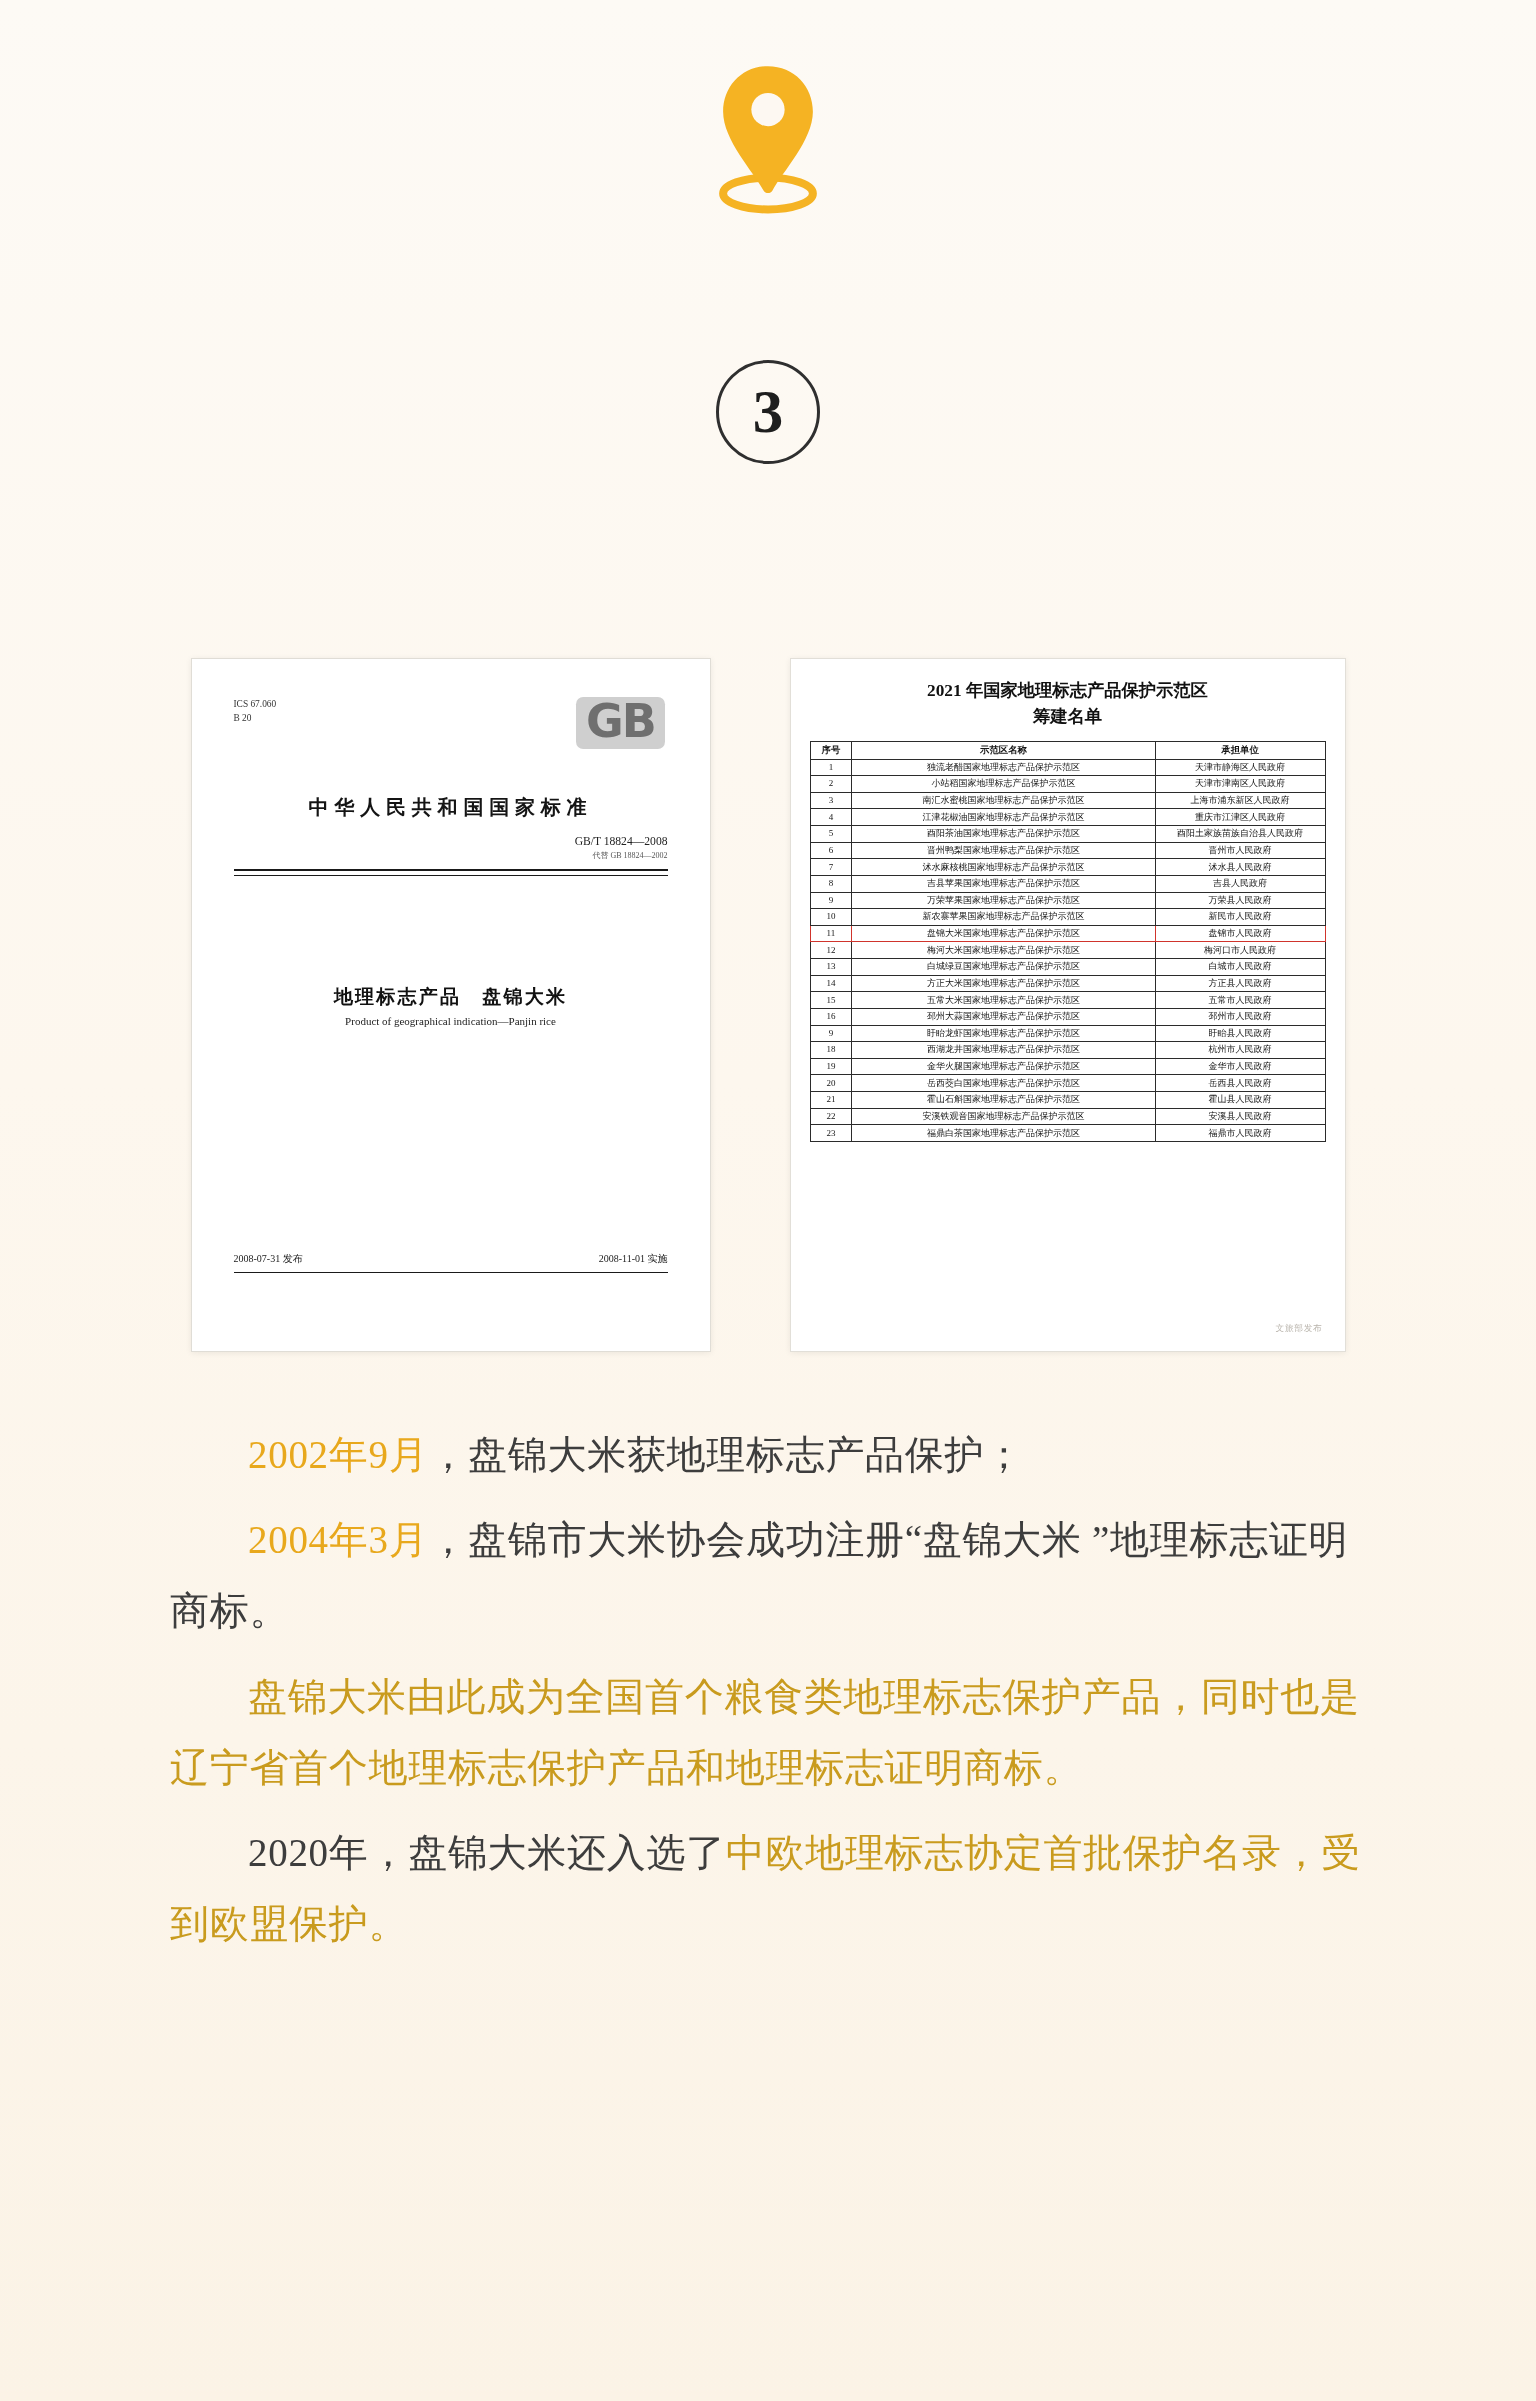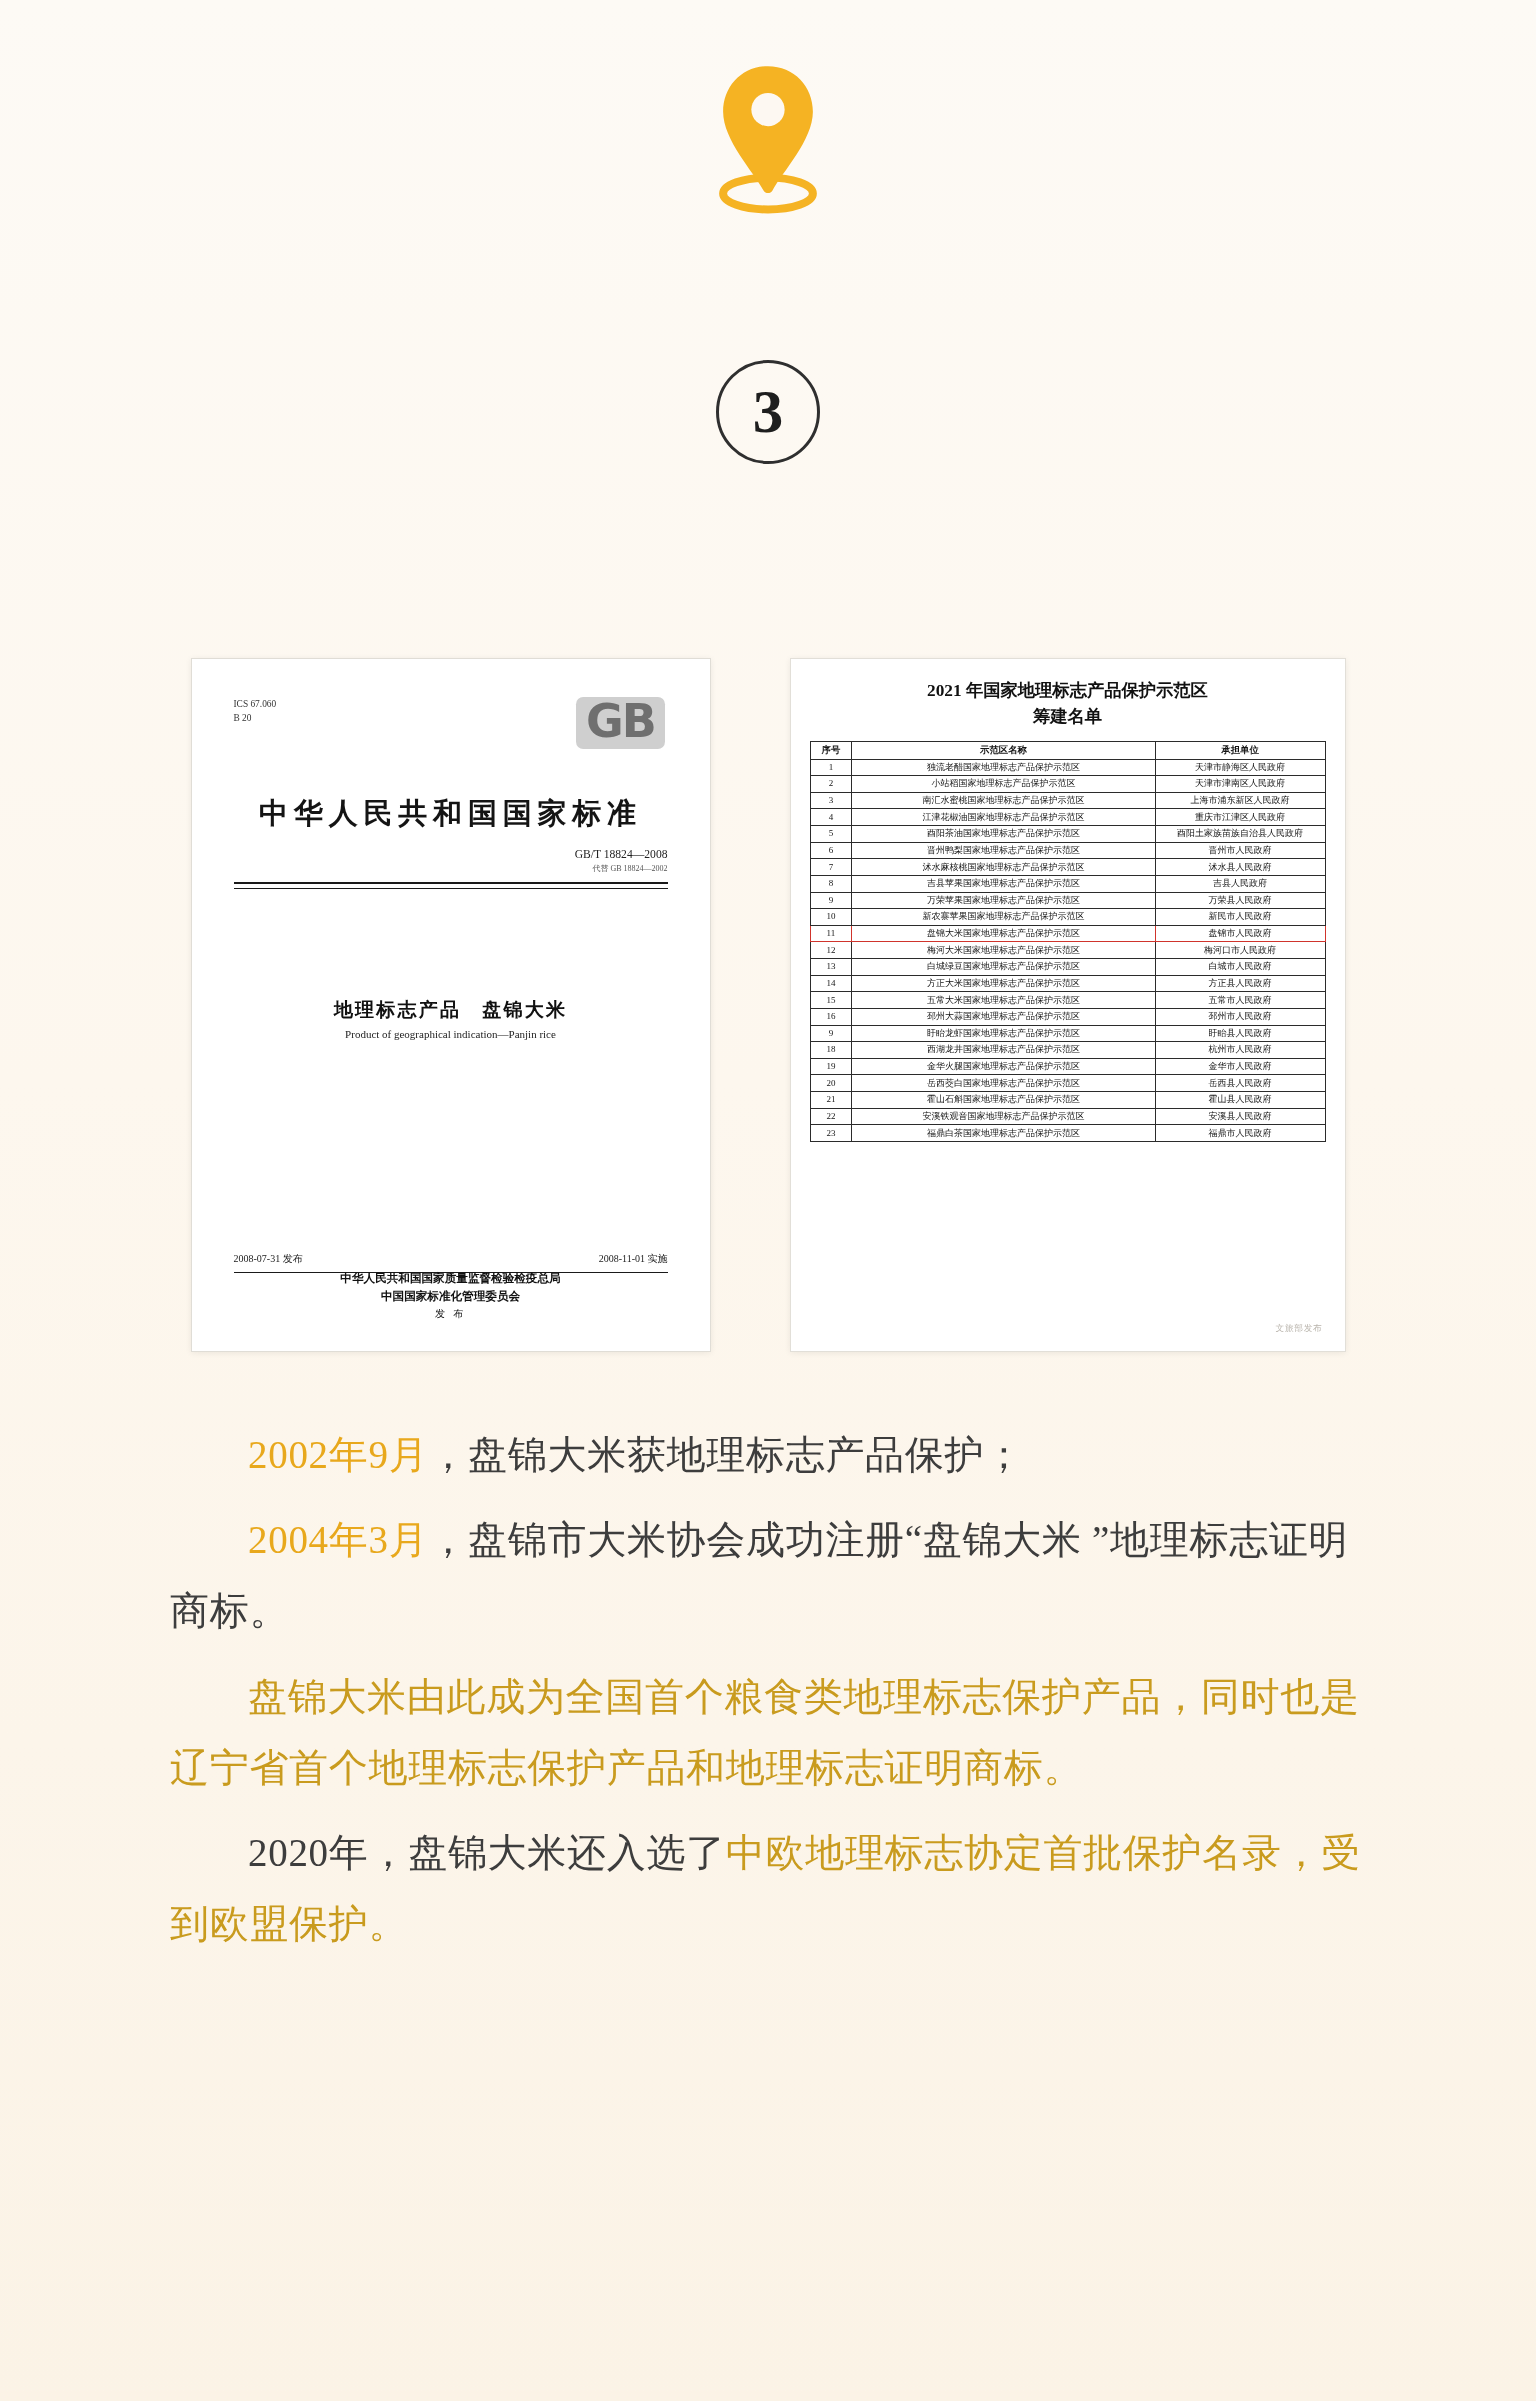--- a/index.html
+++ b/index.html
@@ -125,21 +125,21 @@
     letter-spacing: -2.2px;
     color: #6f6f6f;
     background: #cfcfcf;
     padding: 1.4px 10px 4.3px 10px;
     border-radius: 7.2px;
     line-height: 1;
   }
   .gb-natstd {
     margin-top: 69px;
     text-align: center;
-    font-size: 29px;
+    font-size: 20px;
     letter-spacing: 5.8px;
     font-weight: bold;
     color: #141414;
   }
   .gb-code {
     margin-top: 11.6px;
     text-align: right;
     font-size: 11.6px;
     color: #222;
     line-height: 1.5;
@@ -299,25 +299,20 @@
         <small>代替 GB 18824—2002</small>
       </div>
       <div class="gb-rule"></div>
       <div class="gb-prodline">地理标志产品　盘锦大米</div>
       <div class="gb-prodline-en">Product of geographical indication—Panjin rice</div>
       <div class="gb-dates">
         <span>2008-07-31 发布</span>
         <span>2008-11-01 实施</span>
       </div>
       <div class="gb-bottomline"></div>
-      <div class="gb-issuer">
-        <div>中华人民共和国国家质量监督检验检疫总局</div>
-        <div>中国国家标准化管理委员会</div>
-        <div class="pub">发 布</div>
-      </div>
     </div>
 
     <div class="list-doc">
       <div class="list-title">
         <div>2021 年国家地理标志产品保护示范区</div>
         <div>筹建名单</div>
       </div>
       <table class="zone-table">
         <thead>
           <tr>

